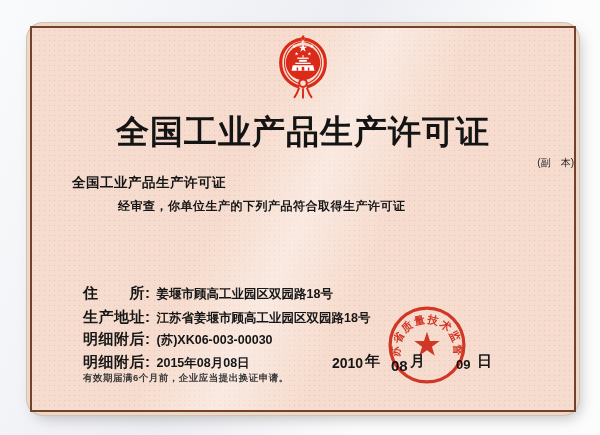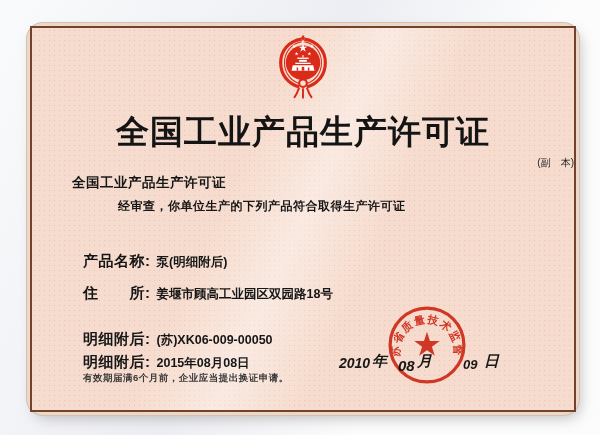--- a/index.html
+++ b/index.html
@@ -63,21 +63,21 @@
   .row .val { font-size: 12.5px; font-weight: bold; margin-left: 6px; }
   .row-product  { top: 224px; }
   .row-address  { top: 256px; }
   .row-prodaddr { top: 280px; }
   .row-certno   { top: 302px; }
   .row-expiry   { top: 325px; }
   .fineprint {
     position: absolute; left: 51px; top: 344px;
     font-size: 9.5px; font-weight: bold; color: #3a3a3a; letter-spacing: 0.5px;
   }
-  .issue-date { position: absolute; left: 8px; top: 0; width: 100%; height: 100%; pointer-events: none; font-style: italic; }
+  .issue-date { position: absolute; left: 1px; top: 0; width: 100%; height: 100%; pointer-events: none; }
   .issue-date span { position: absolute; font-weight: bold; }
   .d-year      { left: 299px; top: 327px; font-size: 14px; }
   .d-year-ch   { left: 332px; top: 324px; font-size: 15px; }
   .d-month     { left: 358px; top: 329px; font-size: 15px; }
   .d-month-ch  { left: 377px; top: 324px; font-size: 15px; }
   .d-day       { left: 423px; top: 329px; font-size: 13px; }
   .d-day-ch    { left: 444px; top: 324px; font-size: 15px; }
   .seal {
     position: absolute; left: 354px; top: 276px;
     width: 82px; height: 82px;
@@ -122,28 +122,28 @@
     </svg>
 
     <div class="title">全国工业产品生产许可证</div>
     <div class="subtitle">(副　本)</div>
     <div class="company">全国工业产品生产许可证</div>
 
     <div class="statement">
       <span class="line1">经审查，你单位生产的下列产品符合取得生产许可证</span>
     </div>
 
-    <div class="row row-product">
-      <span class="lbl">产品名称:</span><span class="val">泵(明细附后)</span>
-    </div>
     <div class="row row-address">
       <span class="lbl">住　　所:</span><span class="val">姜堰市顾高工业园区双园路18号</span>
     </div>
+    <div class="row row-prodaddr">
+      <span class="lbl">生产地址:</span><span class="val">江苏省姜堰市顾高工业园区双园路18号</span>
+    </div>
     <div class="row row-certno">
-      <span class="lbl">明细附后:</span><span class="val">(苏)XK06-009-00050</span>
+      <span class="lbl">明细附后:</span><span class="val">(苏)XK06-003-00030</span>
     </div>
     <div class="row row-expiry">
       <span class="lbl">明细附后:</span><span class="val">2015年08月08日</span>
     </div>
 
     <div class="fineprint">有效期届满6个月前，企业应当提出换证申请。</div>
 
     <div class="issue-date">
       <span class="d-year">2010</span>
       <span class="d-year-ch">年</span>

